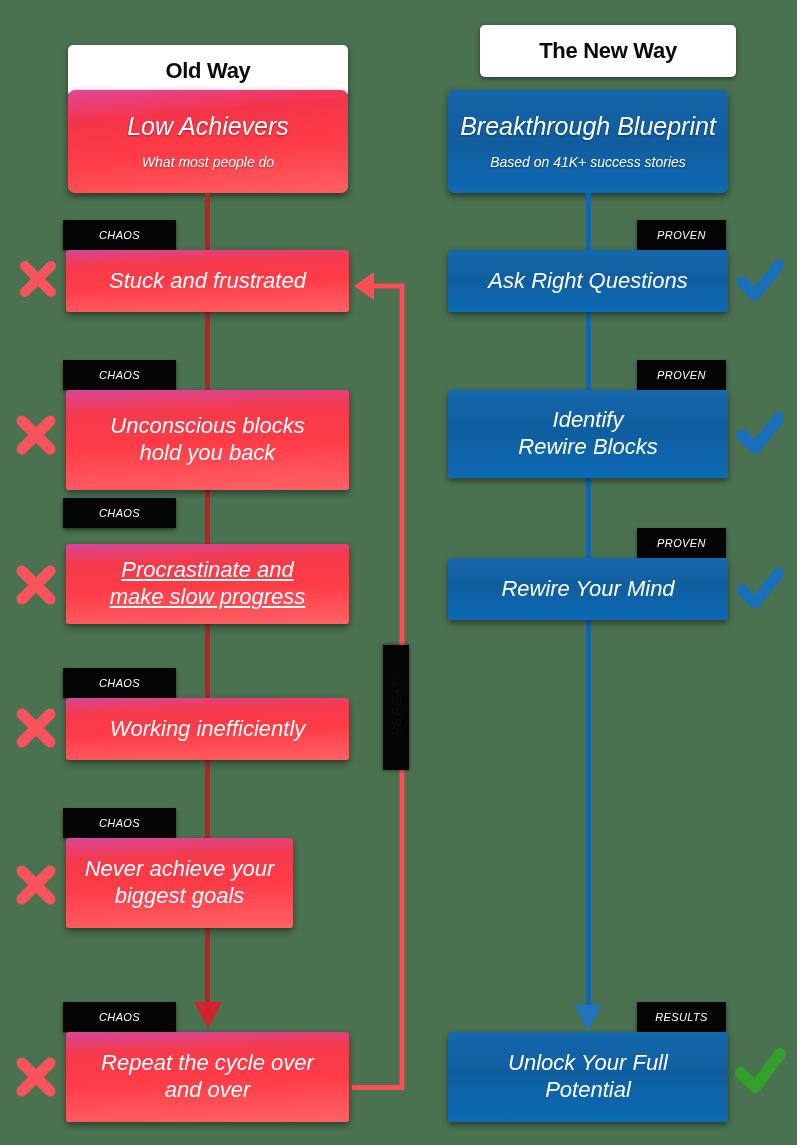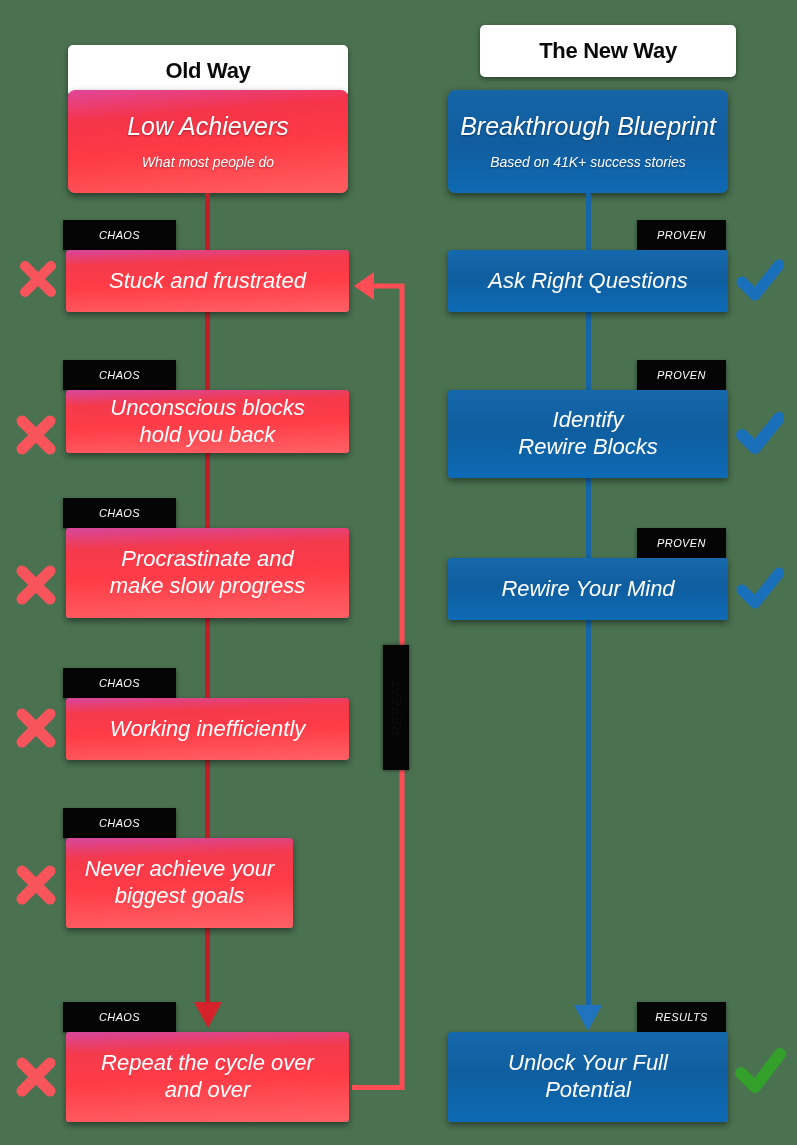--- a/index.html
+++ b/index.html
@@ -118,34 +118,34 @@
   <div class="abs stepbox red-box" style="left:66px;top:250px;width:283px;height:62px;">
     <span>Stuck and frustrated</span>
   </div>
   <svg class="abs mark" style="left:18px;top:258px;" width="40" height="44" viewBox="0 0 40 44">
     <path d="M7 8 L33 34 M33 8 L7 34" stroke="#f8545c" stroke-width="10" stroke-linecap="round"></path>
   </svg>
 
   <div class="abs chip" style="left:63px;top:360px;width:113px;height:30px;">
     <span>CHAOS</span>
   </div>
-  <div class="abs stepbox red-box" style="left:66px;top:390px;width:283px;height:63px;">
+  <div class="abs stepbox red-box" style="left:66px;top:390px;width:283px;height:100px;">
     <span>
       <span>Unconscious blocks</span><br>
       <span>hold you back</span>
     </span>
   </div>
   <svg class="abs mark" style="left:14px;top:412px;" width="44" height="46" viewBox="0 0 44 46">
     <path d="M8 9 L36 37 M36 9 L8 37" stroke="#f8545c" stroke-width="11" stroke-linecap="round"></path>
   </svg>
 
   <div class="abs chip" style="left:63px;top:498px;width:113px;height:30px;">
     <span>CHAOS</span>
   </div>
-  <div class="abs stepbox red-box" style="left:66px;top:528px;width:283px;height:90px;">
+  <div class="abs stepbox red-box" style="left:66px;top:544px;width:283px;height:80px;text-decoration:underline;">
     <span>
       <span>Procrastinate and</span><br>
       <span>make slow progress</span>
     </span>
   </div>
   <svg class="abs mark" style="left:14px;top:562px;" width="44" height="46" viewBox="0 0 44 46">
     <path d="M8 9 L36 37 M36 9 L8 37" stroke="#f8545c" stroke-width="11" stroke-linecap="round"></path>
   </svg>
 
   <div class="abs chip" style="left:63px;top:668px;width:113px;height:30px;">

